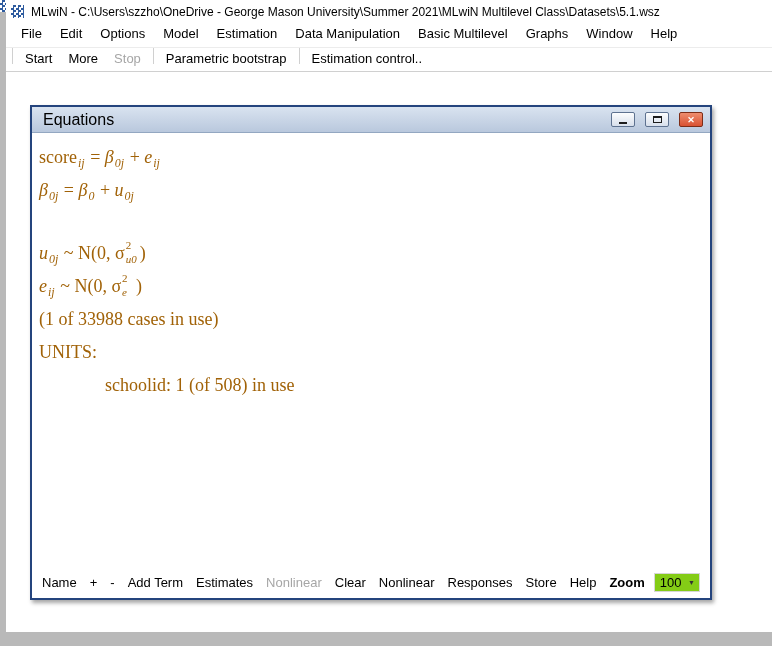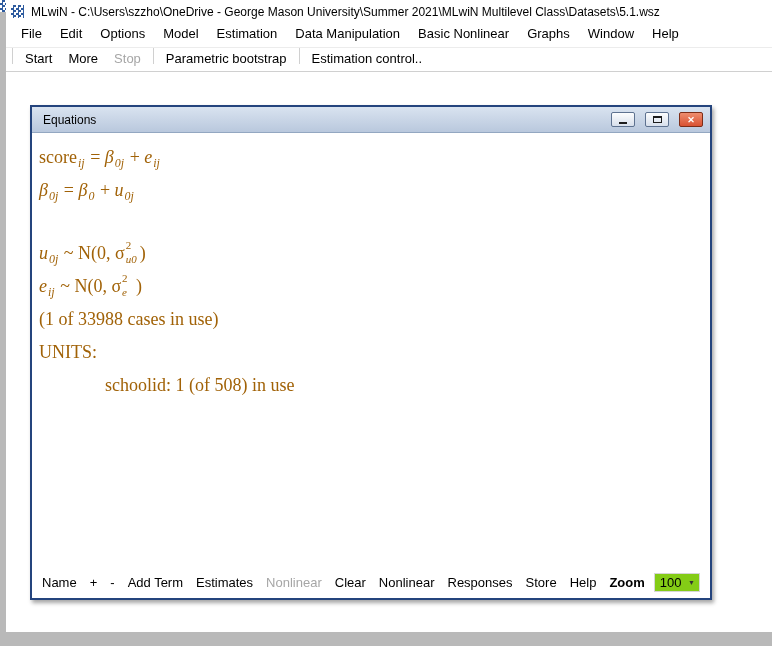--- a/index.html
+++ b/index.html
@@ -39,21 +39,21 @@
     background:#fff; border:2px solid var(--accent-border,#24447d);
     box-shadow:2px 3px 4px rgba(0,0,0,0.35);
     display:flex; flex-direction:column;
   }
   .eq-titlebar {
     height:26px; flex:0 0 auto;
     background:linear-gradient(var(--eq-titlebar-top,#d9e3f0), var(--eq-titlebar-bottom,#b9c8dd));
     border-bottom:1px solid #93a7c1;
     display:flex; align-items:center; padding:0 7px 0 11px;
   }
-  .eq-title { font-size:12px; }
+  .eq-title { font-size:16px; }
   .win-buttons { margin-left:auto; display:flex; gap:10px; }
   .win-btn {
     width:24px; height:15px; border:1px solid #5e7290; border-radius:2px;
     background:linear-gradient(#fcfdfe,#d7dfeb);
     display:flex; align-items:center; justify-content:center; cursor:default;
   }
   .win-btn.close {
     background:linear-gradient(#ee8d6f, var(--close-button,#d95232));
     border-color:#7d2d18; color:#fff; font-size:9px; font-weight:bold;
   }
@@ -96,21 +96,21 @@
     <span class="title-text">MLwiN - C:\Users\szzho\OneDrive - George Mason University\Summer 2021\MLwiN Multilevel Class\Datasets\5.1.wsz</span>
   </div>
 
   <div class="menubar" id="menubar">
       <span class="menu-item">File</span>
       <span class="menu-item">Edit</span>
       <span class="menu-item">Options</span>
       <span class="menu-item">Model</span>
       <span class="menu-item">Estimation</span>
       <span class="menu-item">Data Manipulation</span>
-      <span class="menu-item">Basic Nonlinear</span>
+      <span class="menu-item">Basic Multilevel</span>
       <span class="menu-item">Graphs</span>
       <span class="menu-item">Window</span>
       <span class="menu-item">Help</span>
     </div>
 
   <div class="toolbar" id="main-toolbar">
     <span class="tb-sep tb-grip"></span>
   <span class="tb-btn">Start</span>
       <span class="tb-btn">More</span>
       <span class="tb-btn disabled">Stop</span>

